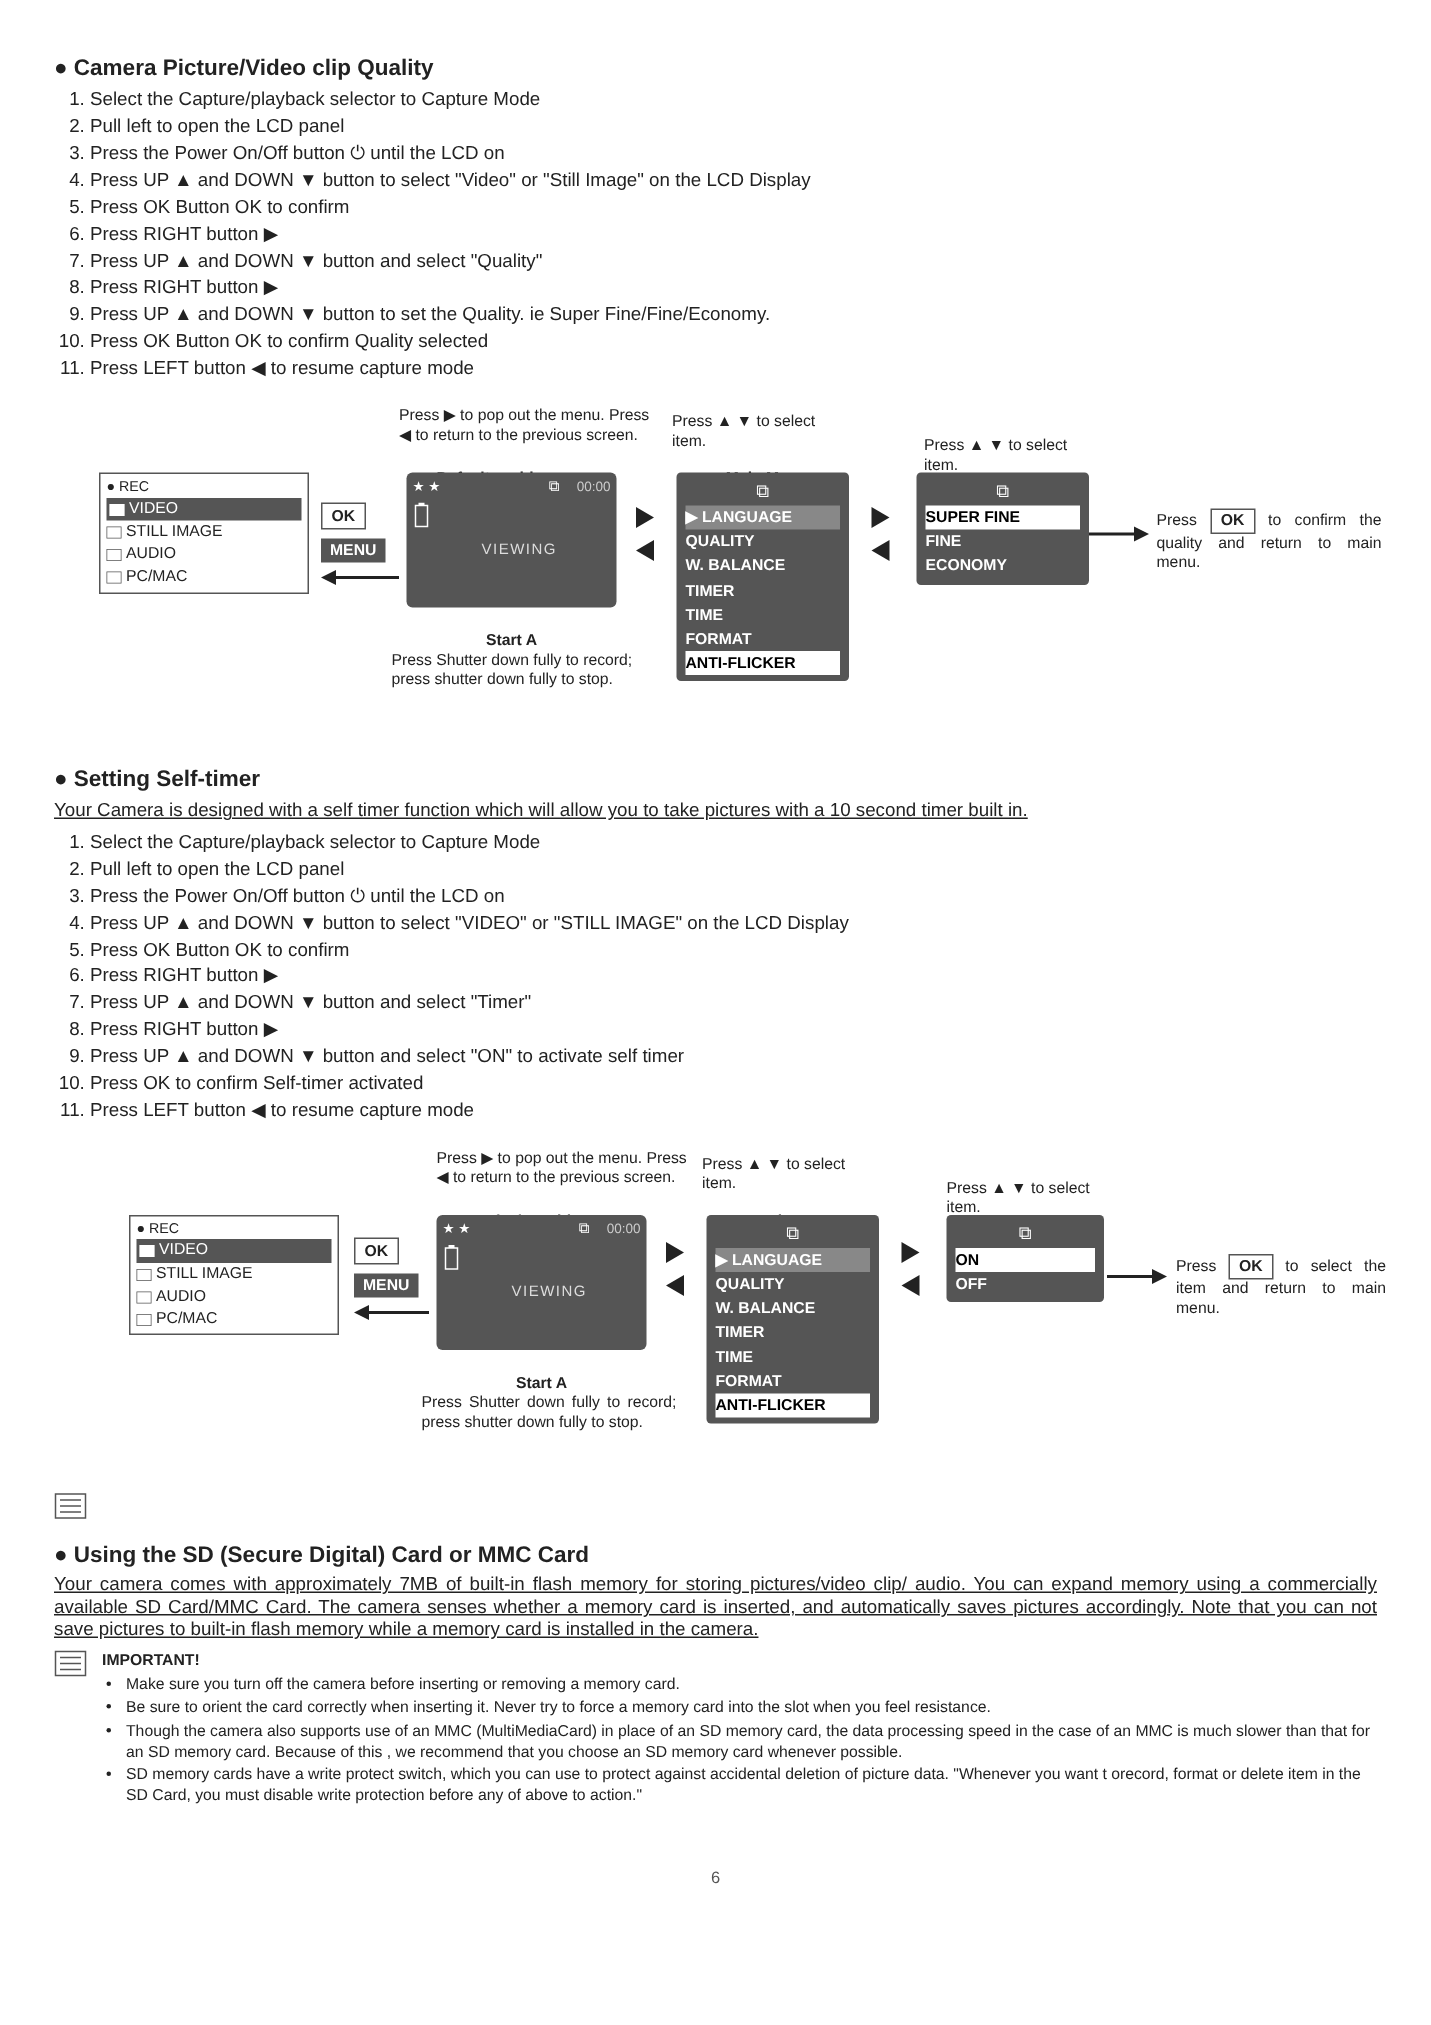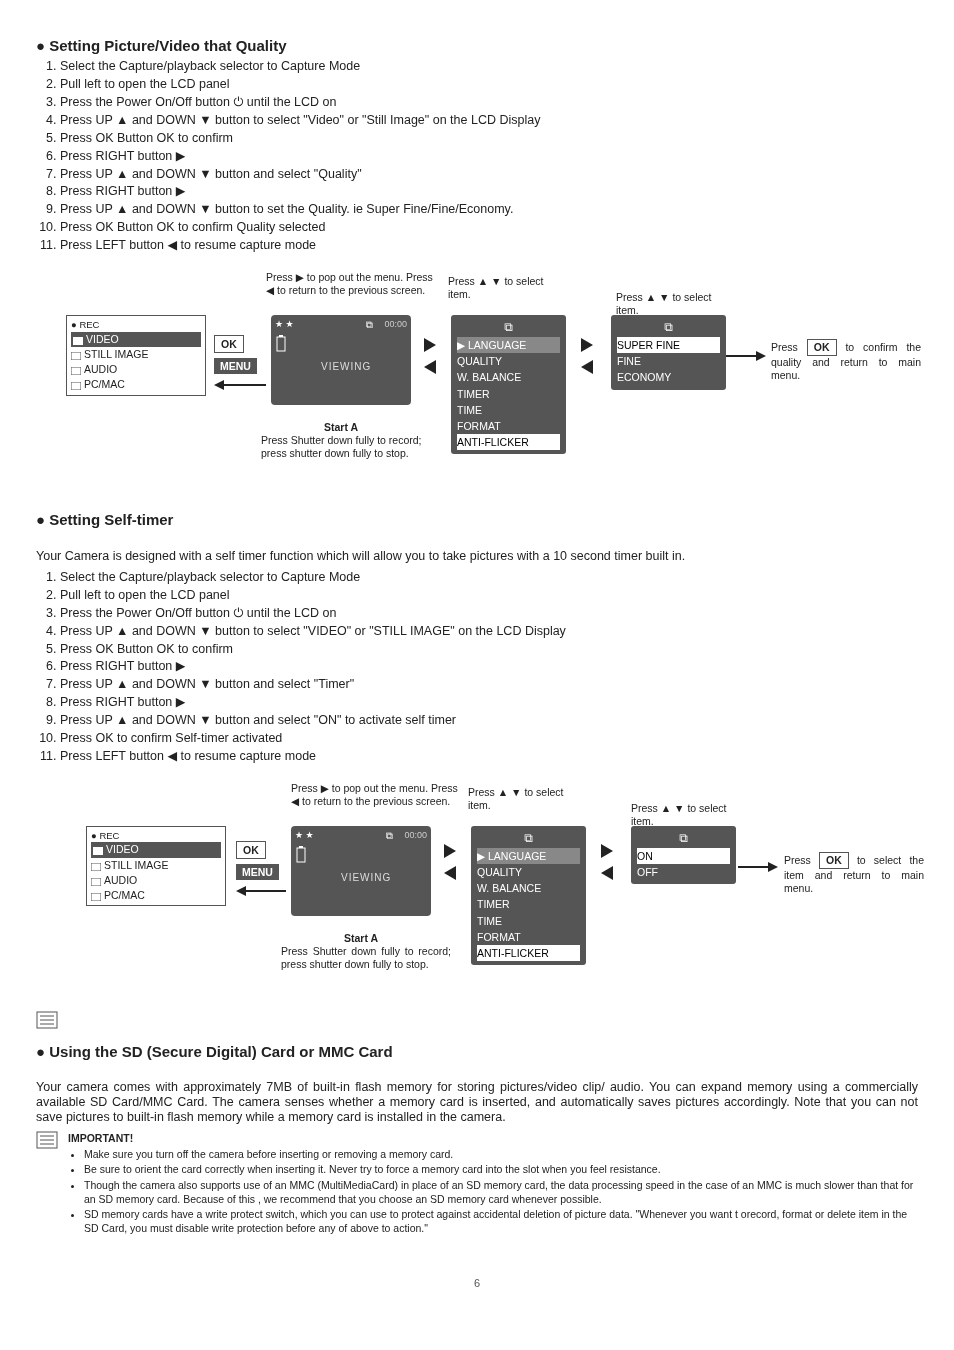--- a/index.html
+++ b/index.html
@@ -21,22 +21,23 @@
     content: "● ";
   }
   ol.steps {
     margin: 0 0 6px 0;
     padding-left: 24px;
   }
   ol.steps li {
     margin: 1px 0;
   }
   .intro {
-    margin: 18px 0 4px 0;
+    margin: 2px 0 4px 0;
     text-align: justify;
+    text-decoration: underline;
   }
   
   .diagram {
     position: relative;
     margin: 6px 0 20px 0;
     height: 230px;
   }
   .small { font-size: 10.5px; line-height: 1.25; margin-top: 11px; }
   .bold  { font-weight: bold; }
   .center { text-align: center; }
@@ -51,21 +52,21 @@
   
   .card {
     background: #555;
     color: #fff;
     border-radius: 3px;
     font-size: 10.5px;
     padding: 4px 6px;
     box-sizing: border-box;
   }
   .card .hdr-icon { text-align:center; font-size:12px; margin-bottom:2px;}
-  .card .item { padding:1px 0; }
+  .card .item { padding:1px 0;font-weight:bold; }
   .card .item.sel { background:#888; }
   .card .item.hl  { background:#fff; color:#000; }
   .modebox {
     border:1px solid #555;
     font-size:10.5px;
     padding:2px 4px;
     line-height:1.45;
     background:#fff;
   }
   .modebox .top {
@@ -100,21 +101,21 @@
   .note li { margin:1px 2px;}
   .pgnum {
     text-align:center; font-size:11px; margin-top:40px; color:#555;
   }
   
   .abs { position:absolute; }
 </style>
 </head>
 <body>
 
-<h2 class="section">Setting Picture/Video that Quality</h2>
+<h2 class="section">Camera Picture/Video clip Quality</h2>
 <ol class="steps">
   <li>Select the Capture/playback selector to Capture Mode</li>
   <li>Pull left to open the LCD panel</li>
   <li>Press the Power On/Off button ⏻ until the LCD on</li>
   <li>Press UP ▲ and DOWN ▼ button to select "Video" or "Still Image" on the LCD Display</li>
   <li>Press OK Button OK to confirm</li>
   <li>Press RIGHT button ▶</li>
   <li>Press UP ▲ and DOWN ▼ button and select "Quality"</li>
   <li>Press RIGHT button ▶</li>
   <li>Press UP ▲ and DOWN ▼ button to set the Quality. ie Super Fine/Fine/Economy.</li>

